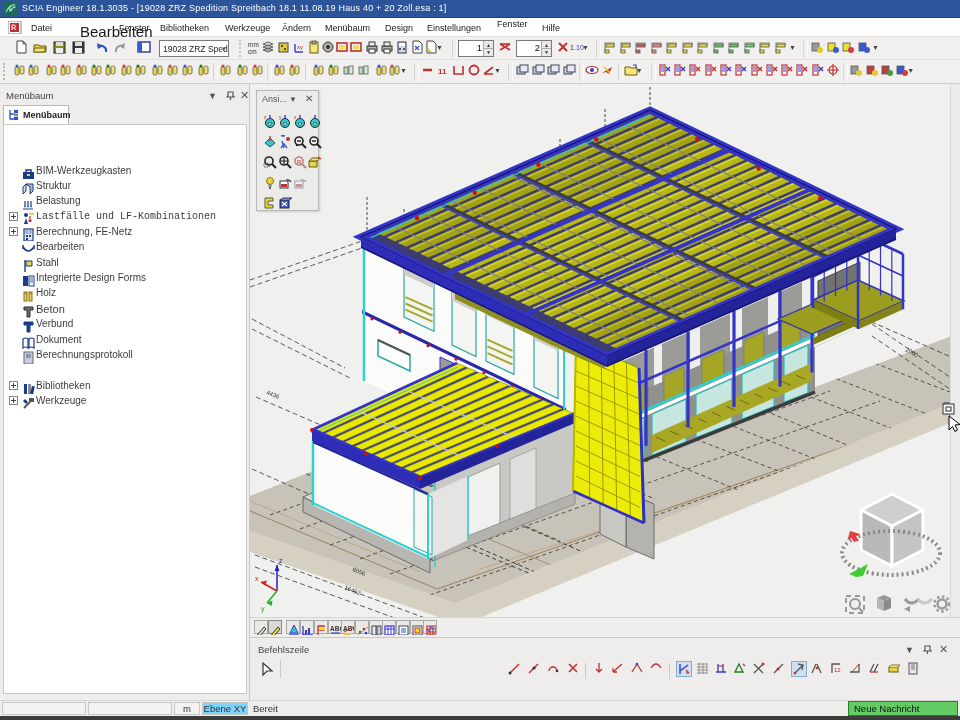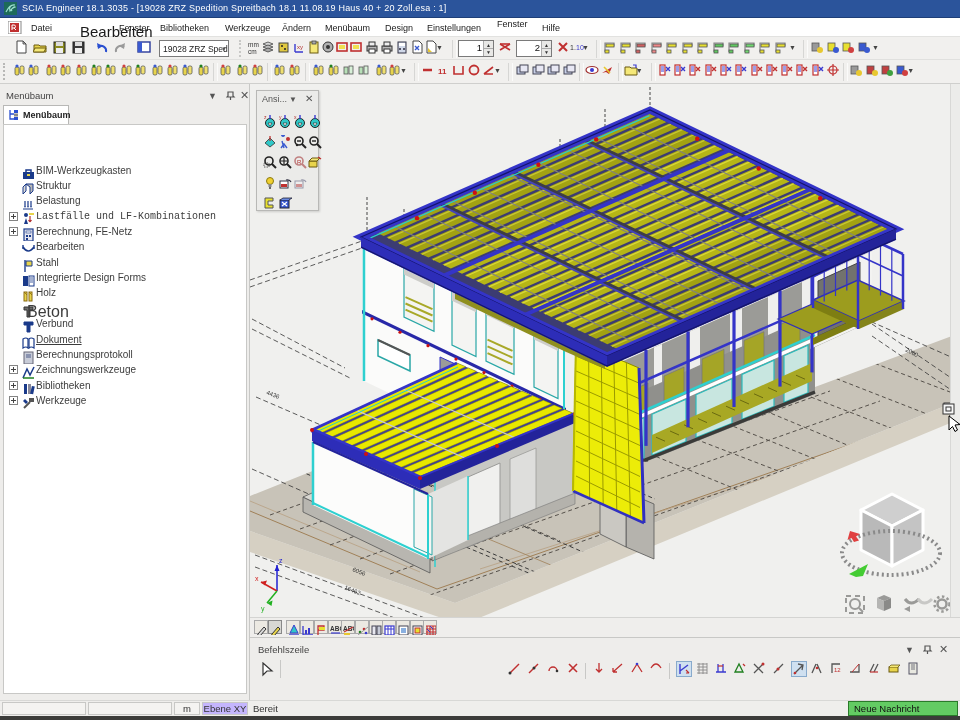--- a/index.html
+++ b/index.html
@@ -626,52 +626,41 @@
             <rect x="2" y="3" width="3" height="9" fill="#e8d44c" stroke="#8a6a10" stroke-width="1"></rect>
             <rect x="7" y="3" width="3" height="9" fill="#e8d44c" stroke="#8a6a10" stroke-width="1"></rect>
             <path d="M2 3 l3 3 M7 3 l3 3" stroke="#8a6a10" stroke-width="0.8"></path>
           </svg></span>
         <span style="position:absolute;left:33px;top:1px;font-size:10px;color:#3c3c3c;white-space:nowrap;">Holz</span>
       </div>
       <div style="position:absolute;left:0;top:178px;width:240px;height:15px;">
         <span style="position:absolute;left:19px;top:0px;"><svg width="13" height="13" style="vertical-align:-2px;">
             <path d="M2 2 h9 v3 h-3 v7 h-3 v-7 h-3 z" fill="#6a6a6a" stroke="#333" stroke-width="1"></path>
           </svg></span>
-        <span style="position:absolute;left:24px;top:1px;font-size:16px;color:#3c3c3c;white-space:nowrap;">Beton</span>
+        <span style="position:absolute;left:33px;top:1px;font-size:11px;color:#3c3c3c;white-space:nowrap;">Beton</span>
       </div>
       <div style="position:absolute;left:0;top:193px;width:240px;height:15px;">
         <span style="position:absolute;left:19px;top:0px;"><svg width="13" height="13" style="vertical-align:-2px;">
             <path d="M2 2 h9 v3 h-3 v7 h-3 v-7 h-3 z" fill="#1a3a8a" stroke="#1a3a8a" stroke-width="1"></path>
           </svg></span>
         <span style="position:absolute;left:33px;top:1px;font-size:10px;color:#3c3c3c;white-space:nowrap;">Verbund</span>
       </div>
       <div style="position:absolute;left:0;top:209px;width:240px;height:15px;">
         <span style="position:absolute;left:19px;top:0px;"><svg width="13" height="13" style="vertical-align:-2px;">
             <path d="M1 3 q3 -2 5 0 v9 q-2 -2 -5 0 z" fill="#fff" stroke="#1a3a8a" stroke-width="1.2"></path>
             <path d="M12 3 q-3 -2 -5 0 v9 q2 -2 5 0 z" fill="#fff" stroke="#1a3a8a" stroke-width="1.2"></path>
           </svg></span>
-        <span style="position:absolute;left:33px;top:1px;font-size:10px;color:#3c3c3c;white-space:nowrap;text-decoration:underline;">Dokument</span>
+        <span style="position:absolute;left:33px;top:1px;font-size:10px;color:#3c3c3c;white-space:nowrap;">Dokument</span>
       </div>
       <div style="position:absolute;left:0;top:224px;width:240px;height:15px;">
         <span style="position:absolute;left:19px;top:0px;"><svg width="13" height="13" style="vertical-align:-2px;">
             <rect x="2" y="1" width="9" height="12" fill="#c8ccd8" stroke="#667" stroke-width="1"></rect>
             <rect x="4" y="3" width="5" height="4" fill="#8a93b0"></rect>
           </svg></span>
         <span style="position:absolute;left:33px;top:1px;font-size:10px;color:#3c3c3c;white-space:nowrap;">Berechnungsprotokoll</span>
-      </div>
-      <div style="position:absolute;left:0;top:239px;width:240px;height:15px;">
-        <svg style="position:absolute;left:6px;top:2px;" width="9" height="9">
-          <rect x="0.5" y="0.5" width="8" height="8" fill="#fff" stroke="#848484"></rect>
-          <path d="M2 4.5 h5 M4.5 2 v5" stroke="#444" stroke-width="1"></path>
-        </svg>
-        <span style="position:absolute;left:19px;top:0px;"><svg width="13" height="13" style="vertical-align:-2px;">
-            <path d="M1 12 l4 -9 3 6 4 -8" fill="none" stroke="#1a3a8a" stroke-width="1.5"></path>
-            <path d="M1 12 h11" stroke="#208020" stroke-width="1.5"></path>
-          </svg></span>
-        <span style="position:absolute;left:33px;top:1px;font-size:10px;color:#3c3c3c;white-space:nowrap;">Zeichnungswerkzeuge</span>
       </div>
       <div style="position:absolute;left:0;top:255px;width:240px;height:15px;">
         <svg style="position:absolute;left:6px;top:2px;" width="9" height="9">
           <rect x="0.5" y="0.5" width="8" height="8" fill="#fff" stroke="#848484"></rect>
           <path d="M2 4.5 h5 M4.5 2 v5" stroke="#444" stroke-width="1"></path>
         </svg>
         <span style="position:absolute;left:19px;top:0px;"><svg width="13" height="13" style="vertical-align:-2px;">
             <rect x="2" y="2" width="3" height="10" fill="#1a3a8a"></rect>
             <rect x="6" y="2" width="3" height="10" fill="#889"></rect>
             <rect x="9" y="4" width="3" height="8" fill="#1a3a8a" transform="rotate(12 10 8)"></rect>
@@ -1266,17 +1255,17 @@
     </svg></span>
 <span style="position:absolute;left:906.0000000000009px;top:661px;width:16px;height:16px;"><svg width="14" height="14" style="">
       <rect x="3" y="2" width="8" height="11" fill="#e8e8e0" stroke="#556" stroke-width="1"></rect>
       <path d="M5 4 h4 M5 6 h4 M5 8 h4" stroke="#556" stroke-width="0.8"></path>
     </svg></span>
 
 <div class="abs" style="left:0;top:700px;width:960px;height:16px;background:#efeeec;border-top:1px solid #d8d8d6;font-size:9.5px;color:#333;">
   <div style="position:absolute;left:2px;top:1px;width:84px;height:13px;border:1px solid #c8c8c6;background:#f4f3f1;"></div>
   <div style="position:absolute;left:88px;top:1px;width:84px;height:13px;border:1px solid #c8c8c6;background:#f4f3f1;"></div>
   <div style="position:absolute;left:174px;top:1px;width:26px;height:13px;border:1px solid #c8c8c6;background:#f4f3f1;text-align:center;line-height:12px;">m</div>
-  <div style="position:absolute;left:202px;top:1px;width:46px;height:13px;border:1px solid #c8c8c6;background:#c4b5fd;text-align:center;line-height:12px;">Ebene XY</div>
+  <div style="position:absolute;left:202px;top:1px;width:46px;height:13px;border:1px solid #c8c8c6;background:#7dd3fc;text-align:center;line-height:12px;">Ebene XY</div>
   <div style="position:absolute;left:253px;top:1px;line-height:13px;">Bereit</div>
   <div style="position:absolute;left:848px;top:0px;width:110px;height:15px;background:#63cb63;border:1px solid #2a7a2a;font-size:9.5px;line-height:13px;padding-left:5px;color:#111;">Neue Nachricht</div>
 </div>
 <div class="abs" style="left:0;top:716px;width:960px;height:4px;background:#3c3c3a;"></div>
 
 </body></html>

